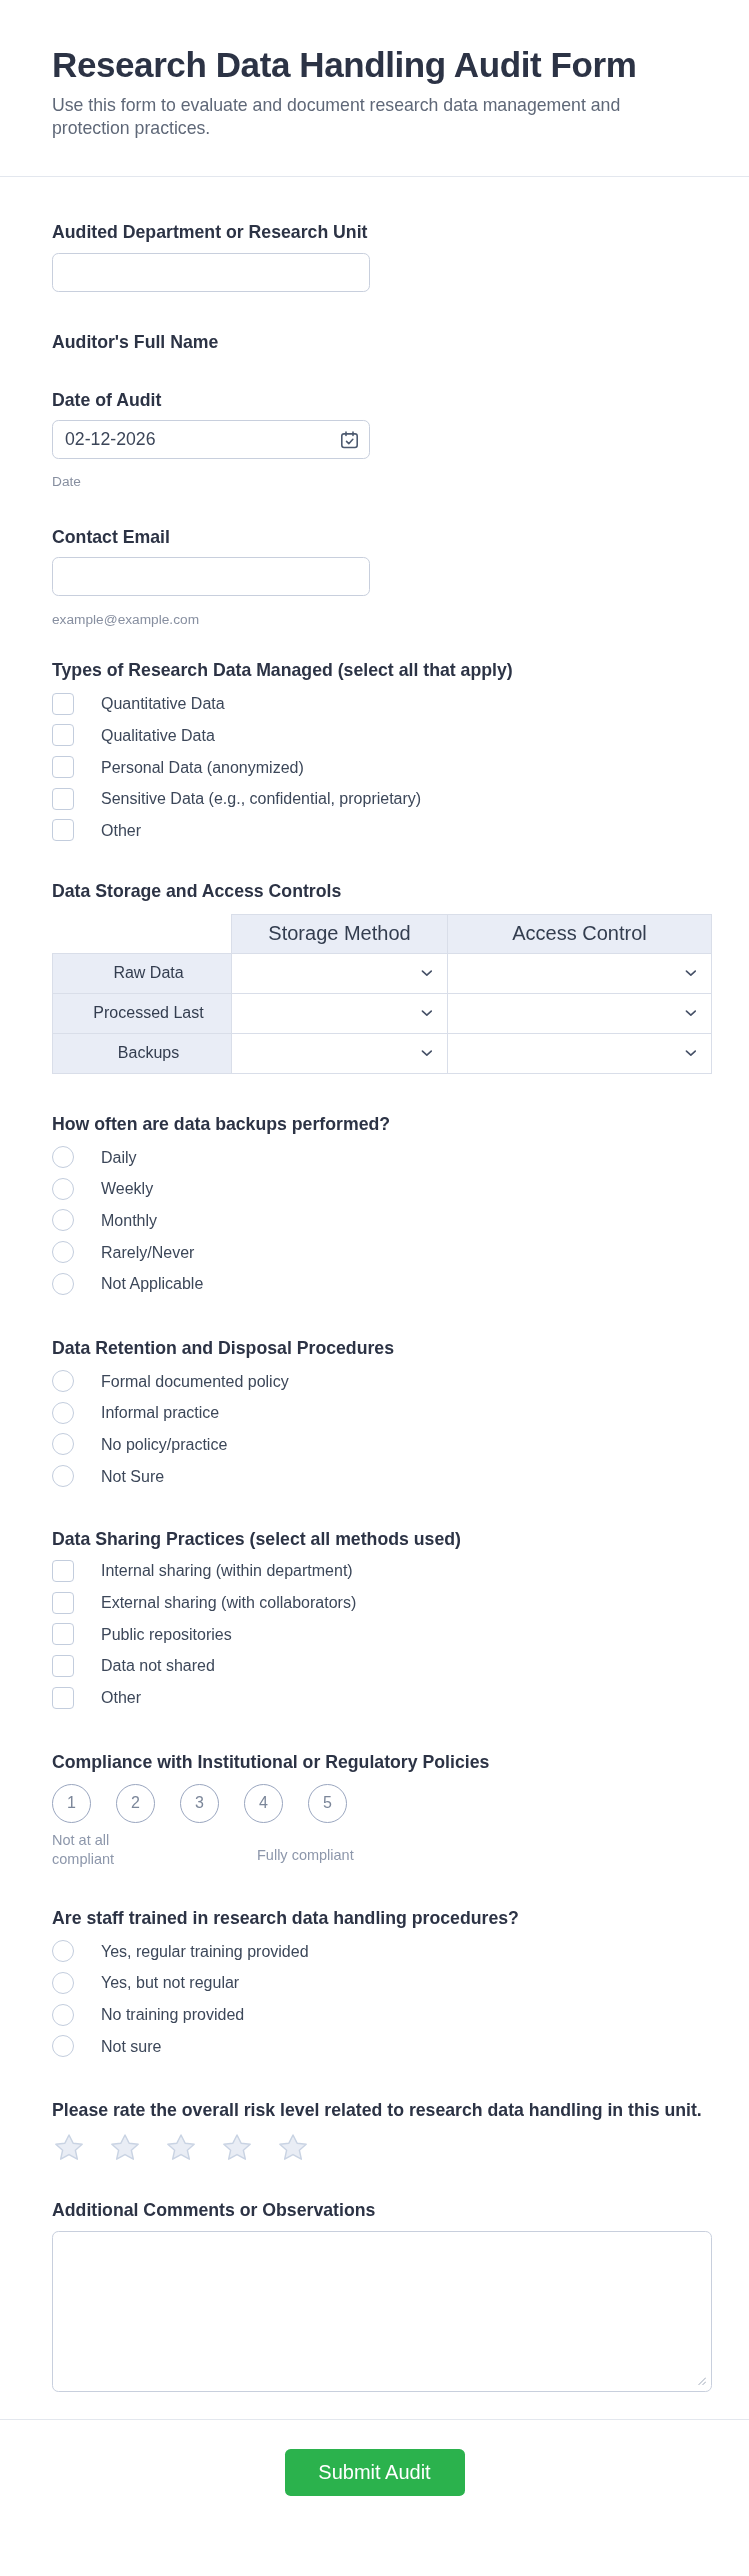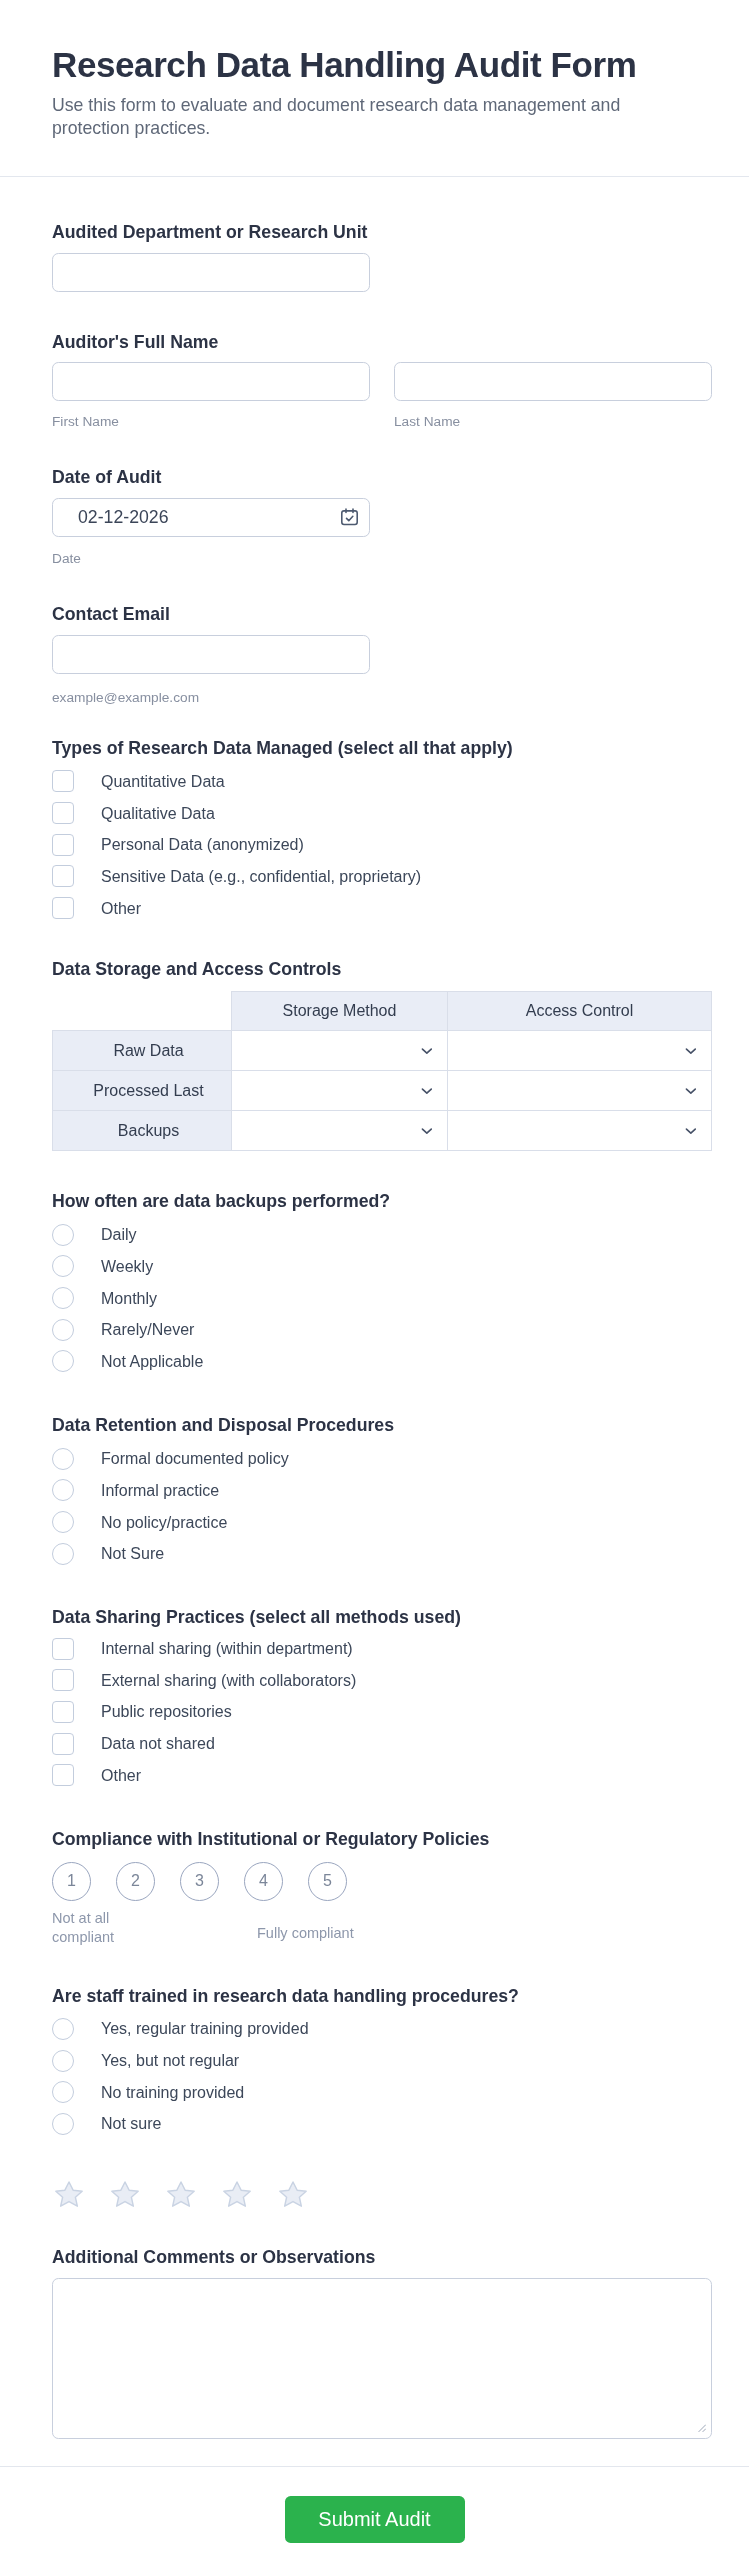--- a/index.html
+++ b/index.html
@@ -17,21 +17,21 @@
   .form-subtitle { margin-top:8px; font-size:17.7px; line-height:23.4px; font-weight:400; color:#5f6878; max-width:644px; }
 
   
   .content { padding:0 37px 0 52px; }
   .q { margin-top:40px; }
   .q-label { font-size:17.7px; line-height:21px; font-weight:600; color:#2c3345; margin-bottom:9.7px; }
 
   .input {
     height:39px; border:0.8px solid #c8cfdd; border-radius:6.4px; background:#fff;
     font-family:"Liberation Sans", sans-serif; font-size:17.7px; color:#3b4558;
-    padding:0 25px; outline:none; display:block;
+    padding:0 12px; outline:none; display:block;
   }
   .half { width:318px; }
   .name-row { display:flex; gap:24px; }
   .name-col { flex:1; }
   .name-col .input { width:100%; }
   .sublabel { margin-top:13px; font-size:13.7px; line-height:16px; color:#878fa0; font-weight:400; }
 
   .date-wrap { position:relative; width:318px; }
   .date-wrap .input { width:100%; padding-right:42px; }
   .cal-btn { position:absolute; right:10.5px; top:50%; transform:translateY(-50%); background:none; border:none; cursor:pointer; line-height:0; }
@@ -40,21 +40,21 @@
   .opt { display:flex; align-items:center; gap:27px; margin-bottom:9.7px; cursor:pointer; }
   .opts { margin-top:11.3px; }
   .cb, .rd { width:22px; height:22px; flex:0 0 22px; background:#fff; border:1.6px solid #c3cddd; display:inline-block; }
   .cb { border-radius:4px; }
   .rd { border-radius:50%; }
   .opt-label { font-size:16px; line-height:21px; color:#3c4759; }
 
   
   .matrix { width:100%; border-collapse:collapse; margin-top:11.3px; table-layout:fixed; }
   .matrix th, .matrix td { border:0.8px solid #d9dee9; }
-  .matrix thead th { height:39px; background:#e9edf6; font-size:16px; font-weight:500; color:#333d4f; text-align:center; }
+  .matrix thead th { height:39px; background:#e9edf6; font-size:20px; font-weight:500; color:#333d4f; text-align:center; }
   .matrix thead th.corner { background:transparent; border:none; }
   .matrix tbody tr { height:40px; }
   .matrix tbody th { background:#e9edf6; font-size:16px; font-weight:400; color:#333d4f; text-align:center; padding-left:13px;margin-top:44px; }
   .col-rowhead { width:179px; } .col-a { width:216px; } .col-b { width:auto; }
   .matrix td { background:#fff; padding:0; }
   .cell-select { position:relative; width:100%; height:39px; cursor:pointer; }
   .cell-select svg { position:absolute; right:11.3px; top:50%; transform:translateY(-50%); }
 
   
   .scale-row { display:flex; gap:25px; margin-top:11.3px; }
@@ -100,30 +100,20 @@
 
   <main class="content">
 
     <section class="q" style="margin-top:45px">
       <div class="q-label">Audited Department or Research Unit</div>
       <input type="text" class="input half" style="">
     </section>
 
     <section class="q">
       <div class="q-label">Auditor's Full Name</div>
-      <div class="name-row">
-        <div class="name-col">
-          <input type="text" class="input" style="">
-          <div class="sublabel">First Name</div>
-        </div>
-        <div class="name-col">
-          <input type="text" class="input" style="">
-          <div class="sublabel">Last Name</div>
-        </div>
-      </div>
     </section>
 
     <section class="q" style="margin-top:37px">
       <div class="q-label">Date of Audit</div>
       <div class="date-wrap">
         <input type="text" class="input" value="02-12-2026" style="">
         <button class="cal-btn">
           <span>
             <svg width="21" height="21" viewBox="0 0 24 24" fill="none" stroke="#4d5a70" stroke-width="1.8" stroke-linecap="round" stroke-linejoin="round">
               <rect x="3.2" y="5" width="17.6" height="15.5" rx="2.5"></rect>
@@ -333,20 +323,21 @@
           <span class="opt-label">No training provided</span>
         </div>
         <div class="opt">
           <span class="rd"></span>
           <span class="opt-label">Not sure</span>
         </div>
       </div>
     </section>
 
     <section class="q" style="margin-top:43px">
+      <div class="q-label">Please rate the overall risk level related to research data handling in this unit.</div>
       <div class="stars">
         <span class="star"><svg width="34" height="34" viewBox="0 0 24 24" fill="#e9edf5" stroke="#c9d3e3" stroke-width="1" stroke-linejoin="round">
               <polygon points="12,2.8 14.9,8.6 21.3,9.3 16.5,13.6 17.9,19.9 12,16.6 6.1,19.9 7.5,13.6 2.7,9.3 9.1,8.6"></polygon>
             </svg></span>
         <span class="star"><svg width="34" height="34" viewBox="0 0 24 24" fill="#e9edf5" stroke="#c9d3e3" stroke-width="1" stroke-linejoin="round">
               <polygon points="12,2.8 14.9,8.6 21.3,9.3 16.5,13.6 17.9,19.9 12,16.6 6.1,19.9 7.5,13.6 2.7,9.3 9.1,8.6"></polygon>
             </svg></span>
         <span class="star"><svg width="34" height="34" viewBox="0 0 24 24" fill="#e9edf5" stroke="#c9d3e3" stroke-width="1" stroke-linejoin="round">
               <polygon points="12,2.8 14.9,8.6 21.3,9.3 16.5,13.6 17.9,19.9 12,16.6 6.1,19.9 7.5,13.6 2.7,9.3 9.1,8.6"></polygon>
             </svg></span>

